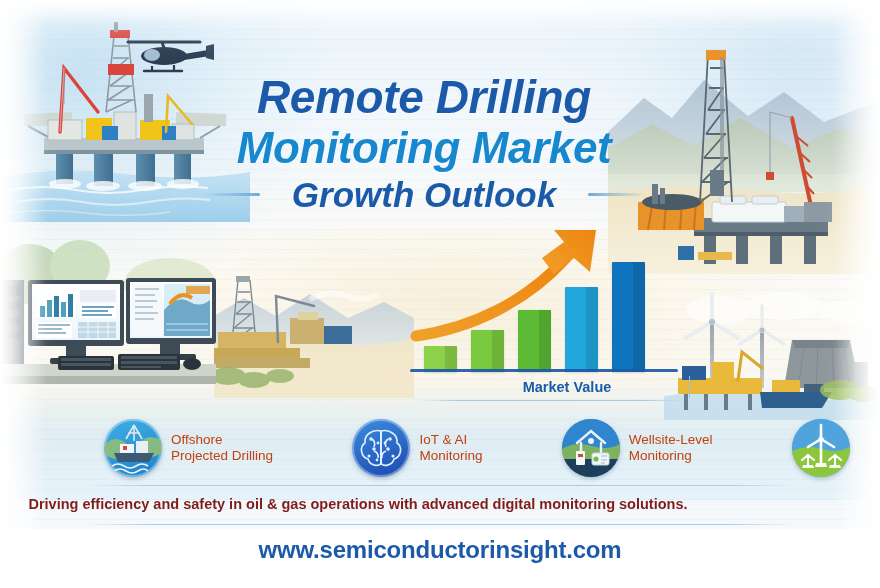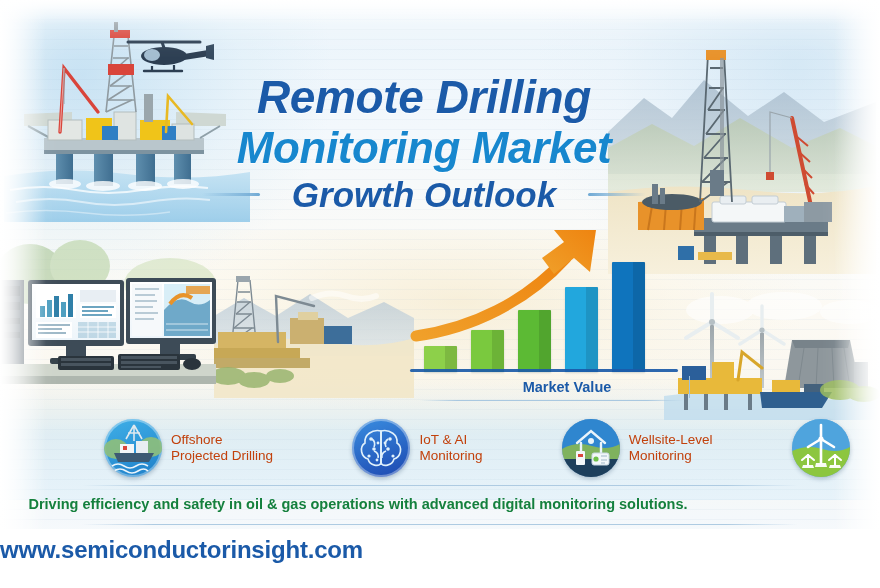--- a/index.html
+++ b/index.html
@@ -54,23 +54,23 @@
 
   
   .features{position:absolute;left:104px;top:417px;width:746px;height:62px;display:flex;align-items:center;justify-content:space-between;}
   .feature{display:flex;align-items:center;gap:9px;}
   .fcircle{width:58px;height:58px;border-radius:50%;position:relative;overflow:hidden;flex:0 0 auto;
     box-shadow:0 2px 4px rgba(25,60,95,.28),inset 0 0 0 2px rgba(255,255,255,.35);}
   .flabel{font-size:13.5px;font-weight:400;color:#c2410c;line-height:1.18;white-space:nowrap;}
 
   
   .divider{position:absolute;height:1px;background:linear-gradient(90deg,rgba(150,190,220,0),#aecbe2 10%,#aecbe2 90%,rgba(150,190,220,0));}
-  .tagline{position:absolute;left:0;top:496px;width:716px;text-align:center;font-size:14.5px;font-weight:600;color:#15803d;}
+  .tagline{position:absolute;left:0;top:496px;width:716px;text-align:center;font-size:14.5px;font-weight:600;color:#7f1d1d;}
   .footerband{position:absolute;left:0;top:529px;width:880px;height:59px;background:#ffffff;}
-  .website{position:absolute;left:0;top:536px;width:880px;text-align:left;font-size:24px;font-weight:700;color:#1b5aa8;letter-spacing:-0.2px;}
+  .website{position:absolute;left:0;top:536px;width:880px;text-align:center;font-size:24px;font-weight:700;color:#1b5aa8;letter-spacing:-0.2px;}
 </style>
 </head>
 <body>
 
 <div id="poster">
 
   <div class="bg-base"></div>
   <div class="bg-sky-left"></div>
   <div class="bg-sky-right"></div>
   <div class="bg-sand"></div>

